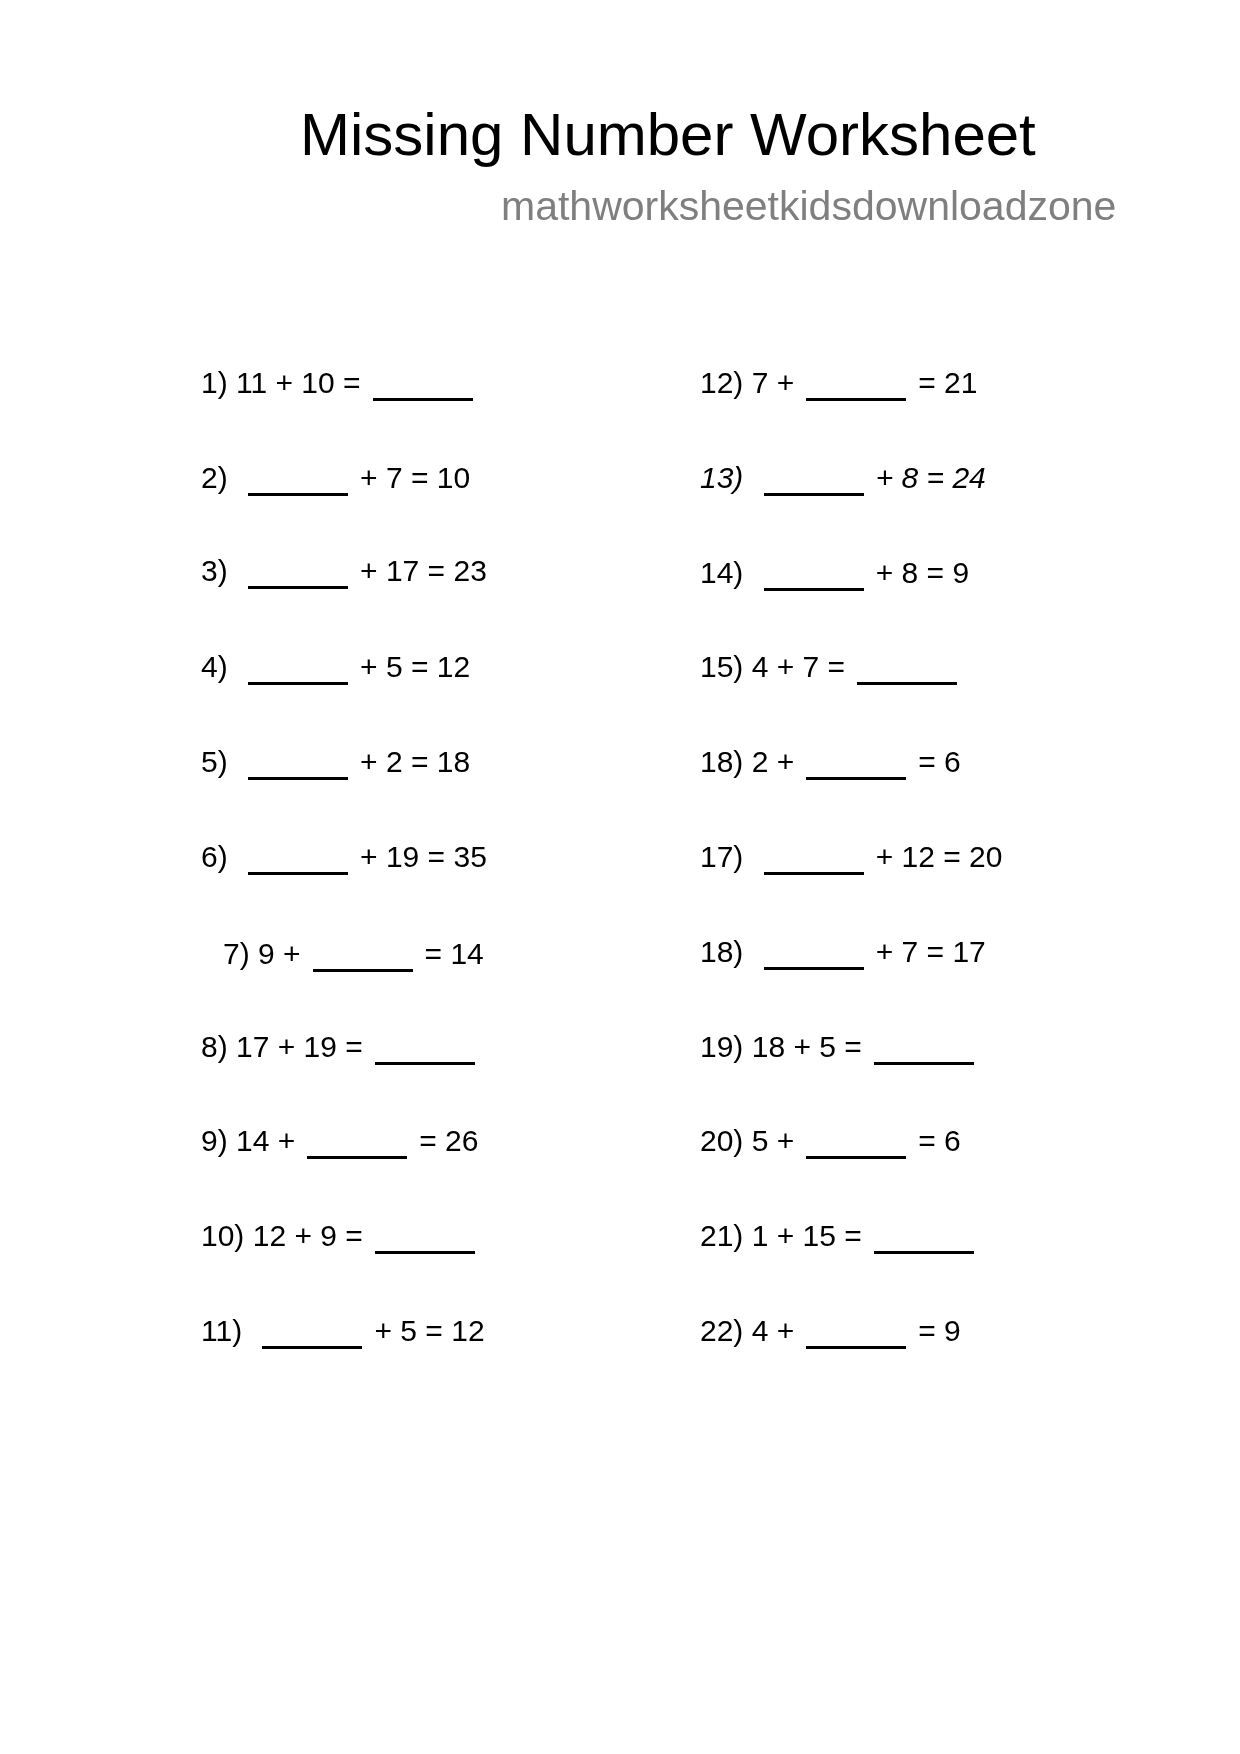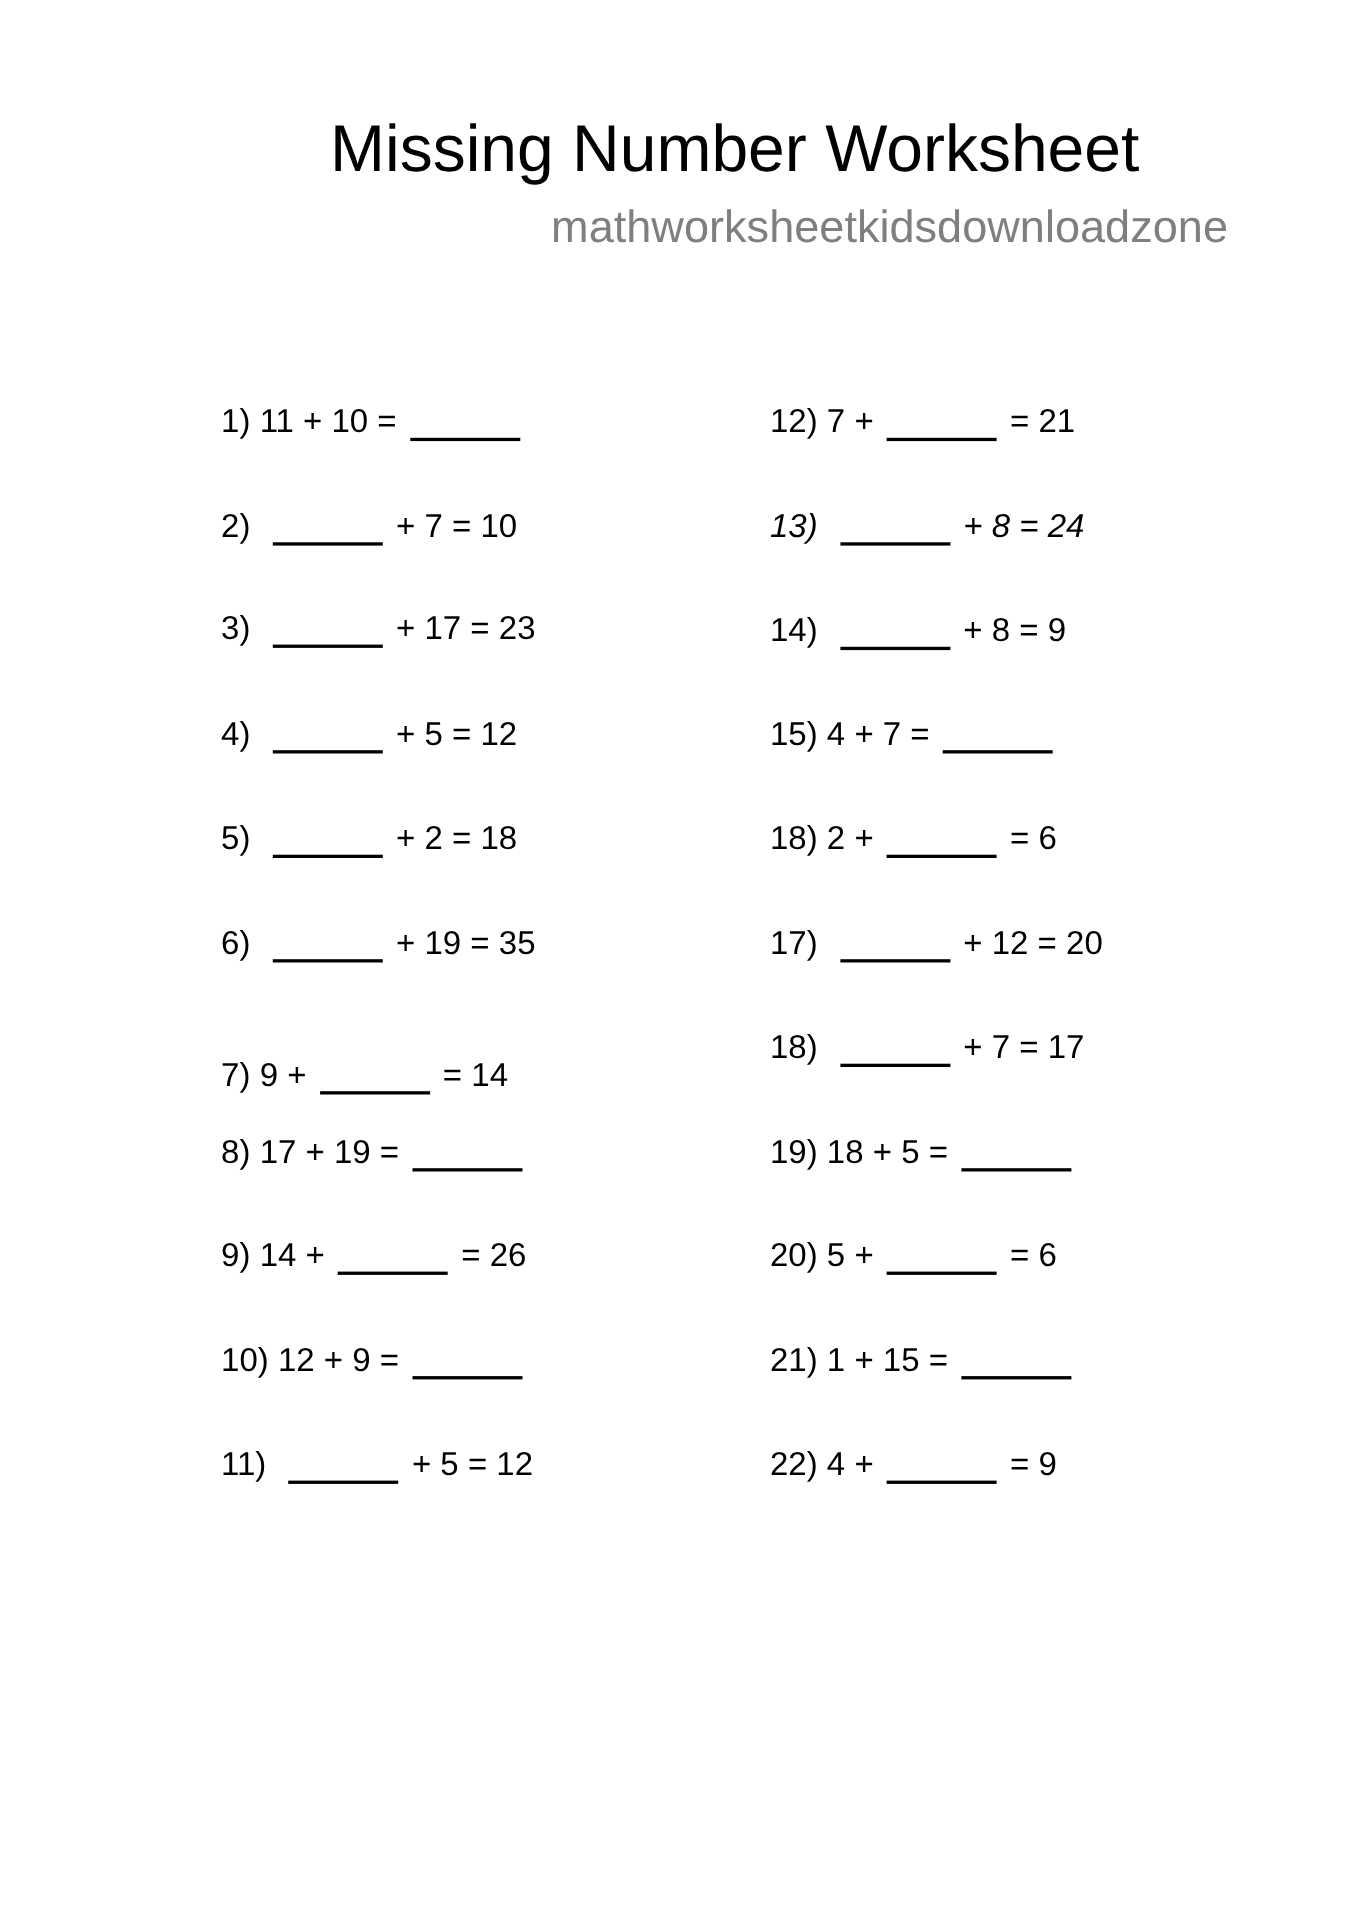--- a/index.html
+++ b/index.html
@@ -82,21 +82,21 @@
   <div class="subtitle">mathworksheetkidsdownloadzone</div>
 
   <div class="problems">
     <div class="column left">
         <div class="problem" style="top: 0px;"><span class="num">1)</span> <span class="expr">11 + 10 =</span><span class="blank"></span></div>
         <div class="problem" style="top: 94.8px;"><span class="num">2)</span> <span class="blank"></span><span class="expr">+ 7 = 10</span></div>
         <div class="problem" style="top: 188px;"><span class="num">3)</span> <span class="blank"></span><span class="expr">+ 17 = 23</span></div>
         <div class="problem" style="top: 284.4px;"><span class="num">4)</span> <span class="blank"></span><span class="expr">+ 5 = 12</span></div>
         <div class="problem" style="top: 379.2px; text-align: right;"><span class="num">5)</span> <span class="blank"></span><span class="expr">+ 2 = 18</span></div>
         <div class="problem" style="top: 474px;"><span class="num">6)</span> <span class="blank"></span><span class="expr">+ 19 = 35</span></div>
-        <div class="problem" style="top: 594px;"><span class="num">7)</span> <span class="expr">9 +</span><span class="blank"></span><span class="expr">= 14</span></div>
+        <div class="problem" style="top: 571px; margin-left: 22px;"><span class="num">7)</span> <span class="expr">9 +</span><span class="blank"></span><span class="expr">= 14</span></div>
         <div class="problem" style="top: 663.6px;"><span class="num">8)</span> <span class="expr">17 + 19 =</span><span class="blank"></span></div>
         <div class="problem" style="top: 758.4px;"><span class="num">9)</span> <span class="expr">14 +</span><span class="blank"></span><span class="expr">= 26</span></div>
         <div class="problem" style="top: 853.2px;"><span class="num">10)</span> <span class="expr">12 + 9 =</span><span class="blank"></span></div>
         <div class="problem" style="top: 948px;"><span class="num">11)</span> <span class="blank"></span><span class="expr">+ 5 = 12</span></div>
       </div>
     <div class="column right">
         <div class="problem" style="top: 0px; text-align: right;"><span class="num">12)</span> <span class="expr">7 +</span><span class="blank"></span><span class="expr">= 21</span></div>
         <div class="problem" style="top: 94.8px; font-style: italic;"><span class="num">13)</span> <span class="blank"></span><span class="expr">+ 8 = 24</span></div>
         <div class="problem" style="top: 189.6px;"><span class="num">14)</span> <span class="blank"></span><span class="expr">+ 8 = 9</span></div>
         <div class="problem" style="top: 284.4px;"><span class="num">15)</span> <span class="expr">4 + 7 =</span><span class="blank"></span></div>

